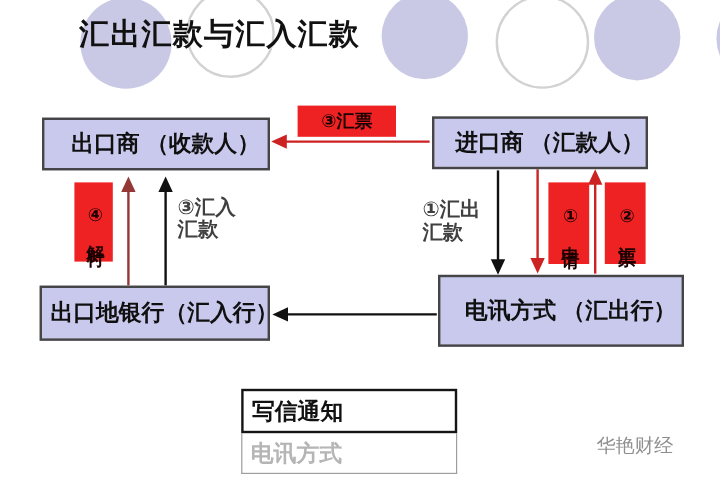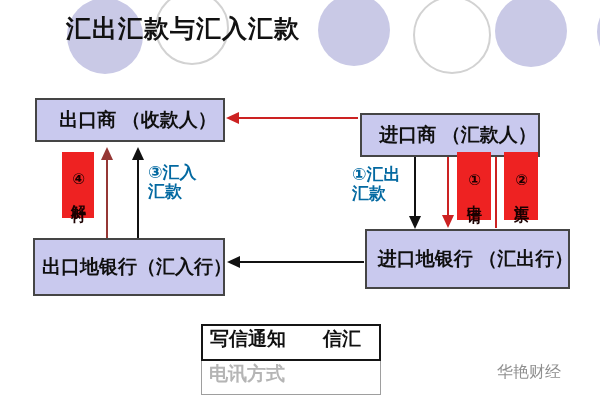--- a/index.html
+++ b/index.html
@@ -28,48 +28,48 @@
   .hd-red{fill:var(--redArrow);}
   .hd-maroon{fill:var(--maroonArrow);}
   .hd-black{fill:var(--black);}
   
   .node{
     position:absolute;background:var(--boxFill);border:2px solid var(--boxBorder);
     display:flex;align-items:center;justify-content:center;
     font-weight:bold;color:#101010;z-index:3;box-sizing:border-box;white-space:nowrap;padding-left:16px;
   }
   .exporter{left:35px;top:98px;width:190px;height:44px;font-size:19px;}
-  .importer{left:360px;top:97px;width:180px;height:44px;font-size:19px;margin-top:16px;}
-  .exporter-bank{left:33px;top:238px;width:192px;height:58px;font-size:19px;}
+  .importer{left:360px;top:97px;width:180px;height:44px;font-size:19px;}
+  .exporter-bank{left:33px;top:238px;width:192px;height:46px;font-size:19px;}
   .importer-bank{left:365px;top:229px;width:205px;height:60px;font-size:19px;}
   
   .redbox{
     position:absolute;background:var(--redBox);color:#1a0000;font-weight:bold;
     display:flex;align-items:center;justify-content:center;z-index:4;box-sizing:border-box;
   }
   .redbox.v{writing-mode:vertical-rl;text-orientation:upright;letter-spacing:4px;font-size:15px;}
   .draft3{left:248px;top:88px;width:82px;height:26px;font-size:15px;}
   .pay4{left:62px;top:152px;width:32px;height:66px;}
   .apply1{left:457px;top:152px;width:34px;height:68px;}
   .draft2{left:504px;top:152px;width:34px;height:68px;}
   
   .flabel{
-    position:absolute;font-weight:bold;color:#0369a1;font-size:17px;line-height:19px;z-index:3;white-space:nowrap;
+    position:absolute;font-weight:bold;color:#404040;font-size:17px;line-height:19px;z-index:3;white-space:nowrap;
   }
   .inward{left:148px;top:163px;}
   .outward{left:352px;top:165px;}
   .outward2{left:248px;top:231px;}
   
   .legend{position:absolute;left:201px;top:324px;width:180px;z-index:3;box-sizing:border-box;}
   .legend-row{
-    display:flex;justify-content:space-between;
+    display:flex;align-items:center;justify-content:space-between;
     padding:0 18px 0 7px;font-weight:bold;font-size:19px;box-sizing:border-box;white-space:nowrap;
   }
   .legend-row.row1{border:2px solid #151515;height:37px;color:#111;background:#fff;}
-  .legend-row.row2{border:1px solid var(--grayLine);border-top:none;height:34px;color:var(--grayText);flex-direction:column;}
+  .legend-row.row2{border:1px solid var(--grayLine);border-top:none;height:34px;color:var(--grayText);}
   .watermark{
     position:absolute;left:497px;top:362px;font-size:16px;color:var(--watermark);
     font-weight:normal;z-index:3;white-space:nowrap;letter-spacing:0px;
   }
 </style>
 </head>
 <body>
 
 <div class="canvas">
 
@@ -102,39 +102,39 @@
     <line class="ln-red" x1="496" y1="228" x2="496" y2="149"></line>
     <polygon class="hd-red" points="496,141 490,154 502,154"></polygon>
 
     <line class="ln-black" x1="364" y1="262" x2="235" y2="262"></line>
     <polygon class="hd-black" points="227,262 240,256 240,268"></polygon>
   </svg>
 
   <div class="node exporter">出口商 （收款人）</div>
   <div class="node importer">进口商 （汇款人）</div>
   <div class="node exporter-bank">出口地银行（汇入行）</div>
-  <div class="node importer-bank">进口地银行 （汇出行）</div>
+  <div class="node importer-bank">电讯方式 （汇出行）</div>
 
+  <div class="redbox draft3">③汇票</div>
   <div class="redbox v pay4">④解付</div>
   <div class="redbox v apply1">①申请</div>
   <div class="redbox v draft2">②汇票</div>
 
   <div class="flabel inward">
     <div>③汇入</div>
     <div>汇款</div>
   </div>
   <div class="flabel outward">
     <div>①汇出</div>
     <div>汇款</div>
   </div>
 
   <div class="legend">
     <div class="legend-row row1">
       <span>写信通知</span>
-      <span>信汇</span>
     </div>
     <div class="legend-row row2">
       <span>电讯方式</span>
     </div>
   </div>
 
   <div class="watermark">华艳财经</div>
 
 </div>
 

